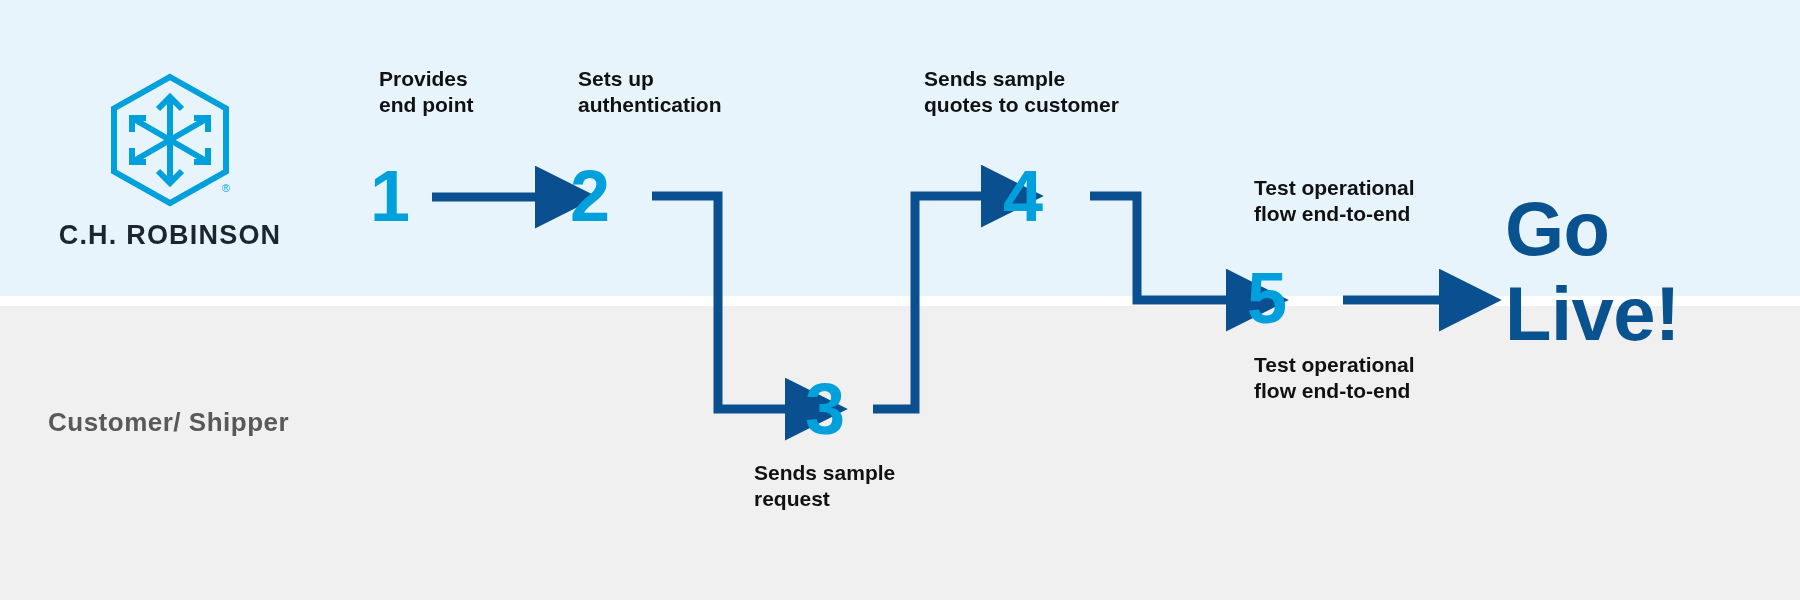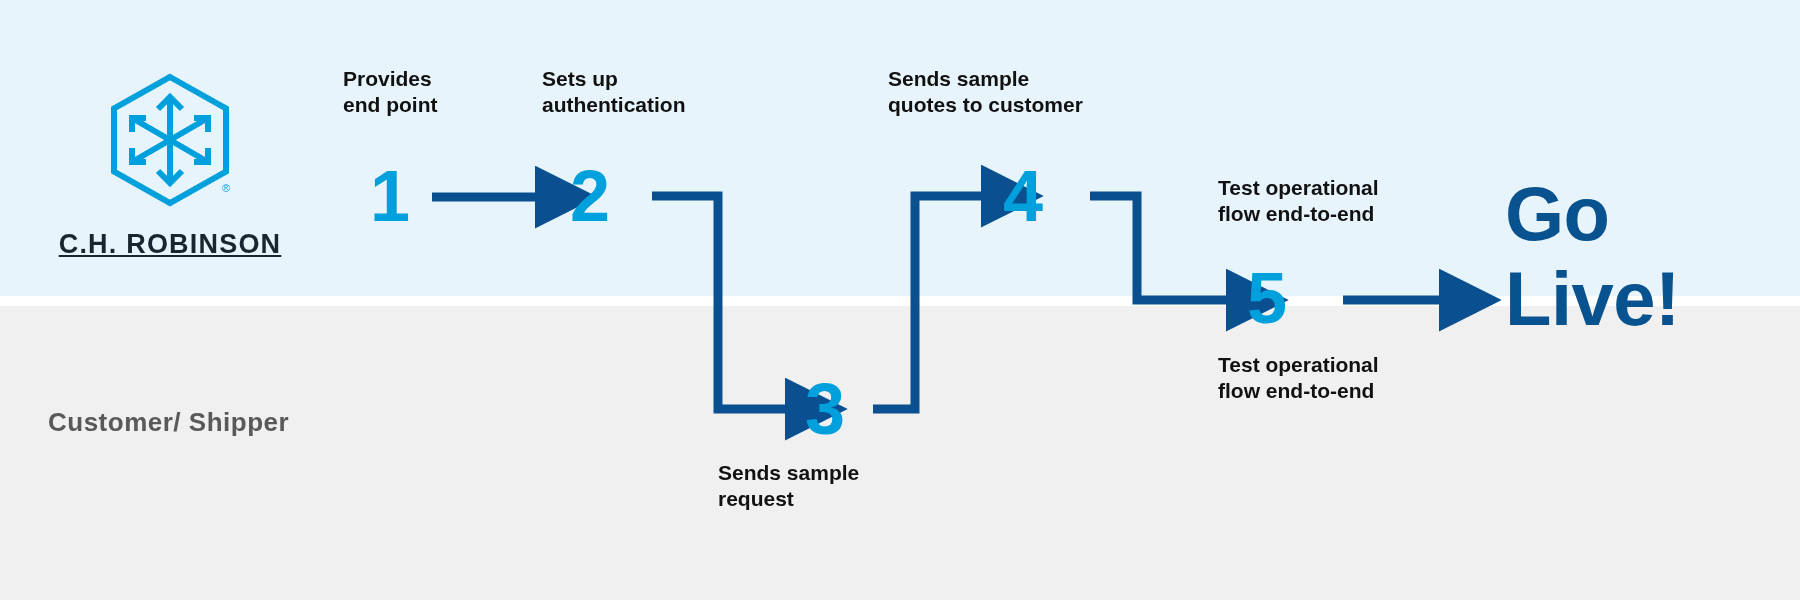--- a/index.html
+++ b/index.html
@@ -46,27 +46,26 @@
   
   #logo-block {
     position: absolute;
     left: 50px;
     top: 70px;
     width: 240px;
     text-align: center;
   }
   #logo-mark { display: block; margin: 0 auto; }
   #logo-wordmark {
-    margin-top: 19px;
+    margin-top: 10px;
     font-size: 27px;
     font-weight: bold;
     letter-spacing: 1.2px;
     color: #1b2531;
     white-space: nowrap;
-    text-decoration: underline;
   }
 
   
   #lane-title-customer {
     position: absolute;
     left: 48px;
     top: 408px;
     width: 300px;
     font-size: 26px;
     font-weight: bold;
@@ -87,27 +86,28 @@
   }
 
   
   .caption {
     position: absolute;
     font-size: 21px;
     font-weight: bold;
     line-height: 1.22;
     color: #111111;
     white-space: pre-line;
+    margin-left: 36px;
   }
 
   
   #go-live {
     position: absolute;
     left: 1505px;
-    top: 171px;
+    top: 186px;
     font-size: 76px;
     font-weight: bold;
     line-height: 1.12;
     color: #08538f;
     white-space: pre-line;
     letter-spacing: -0.5px;
   }
 </style>
 </head>
 <body>

